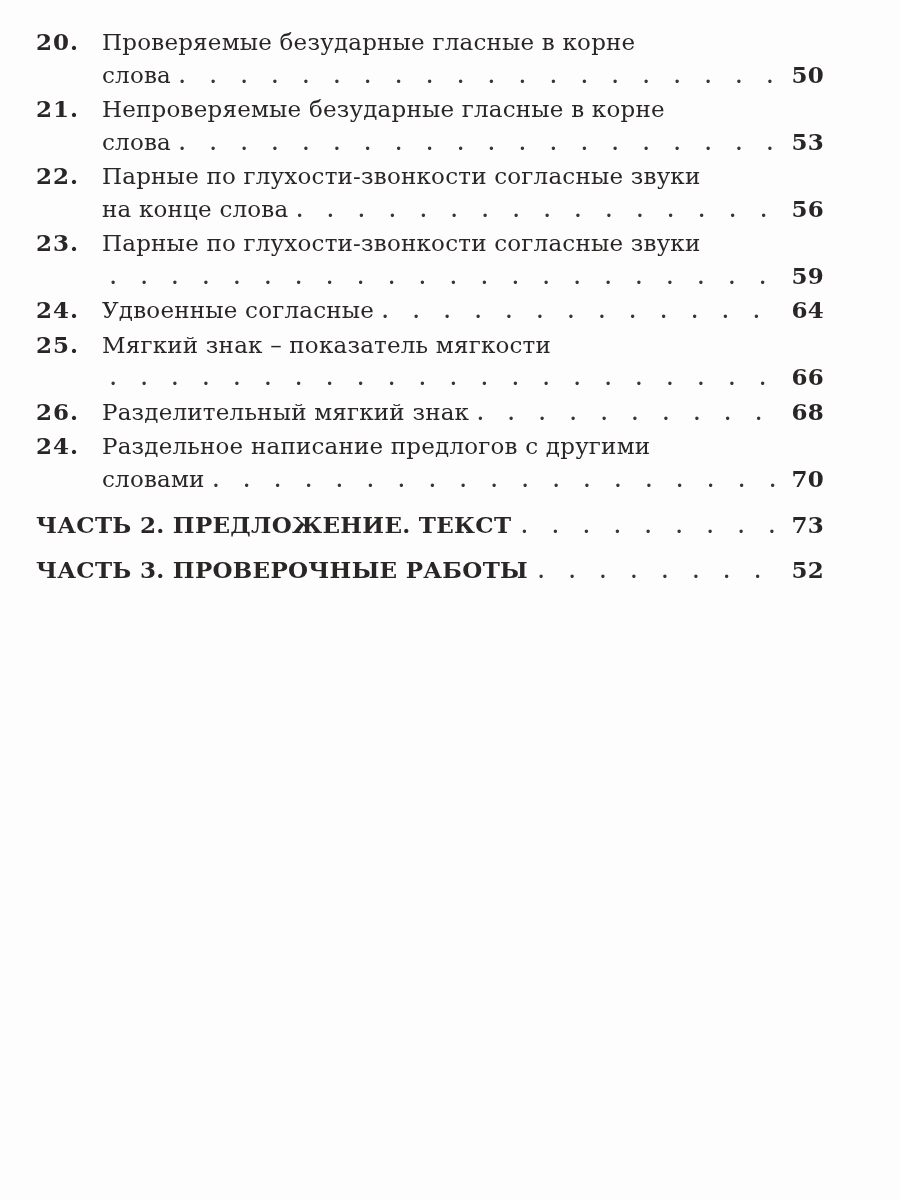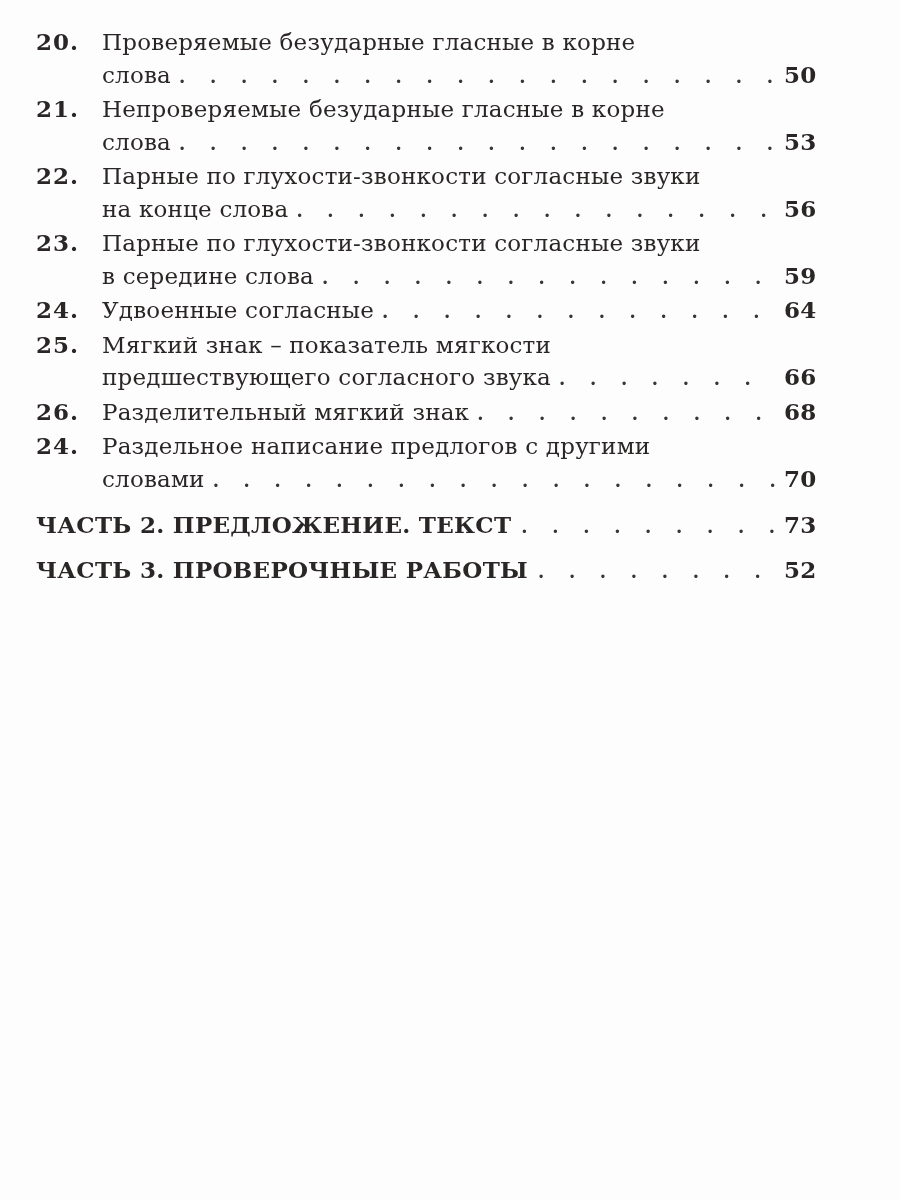--- a/index.html
+++ b/index.html
@@ -60,21 +60,21 @@
       margin: 0 8px 0 8px;
       letter-spacing: 9.2px;
       font-weight: bold;
       color: #3a3434;
       font-size: 18px;
     }
     .line .page-num {
       flex: 0 0 auto;
       font-weight: bold;
       font-size: 23px;
-      text-align: left;
+      text-align: right;
       min-width: 40px;
     }
     .part {
       font-weight: bold;
       font-size: 23px;
       letter-spacing: 0.3px;
       margin-top: 12px;
       line-height: 32px;
     }
     .part .line .leader {
@@ -132,21 +132,20 @@
       </div>
     </div>
 
     <div class="entry">
       <span class="num">23.</span>
       <div class="body">
         <div class="line">
             <span class="txt">Парные по глухости-звонкости согласные звуки</span>
           </div>
         <div class="line">
-          <span class="txt">в середине слова</span>
           <span class="leader">. . . . . . . . . . . . . . . . . . . . . . . . . . . . . . . . . . . . . . . . . . . . . . . . . . . . . . . . . . . .</span>
           <span class="page-num">59</span>
         </div>
       </div>
     </div>
 
     <div class="entry">
       <span class="num">24.</span>
       <div class="body">
         <div class="line">
@@ -157,21 +156,20 @@
       </div>
     </div>
 
     <div class="entry">
       <span class="num">25.</span>
       <div class="body">
         <div class="line">
             <span class="txt">Мягкий знак – показатель мягкости</span>
           </div>
         <div class="line">
-          <span class="txt">предшествующего согласного звука</span>
           <span class="leader">. . . . . . . . . . . . . . . . . . . . . . . . . . . . . . . . . . . . . . . . . . . . . . . . . . . . . . . . . . . .</span>
           <span class="page-num">66</span>
         </div>
       </div>
     </div>
 
     <div class="entry">
       <span class="num">26.</span>
       <div class="body">
         <div class="line">

